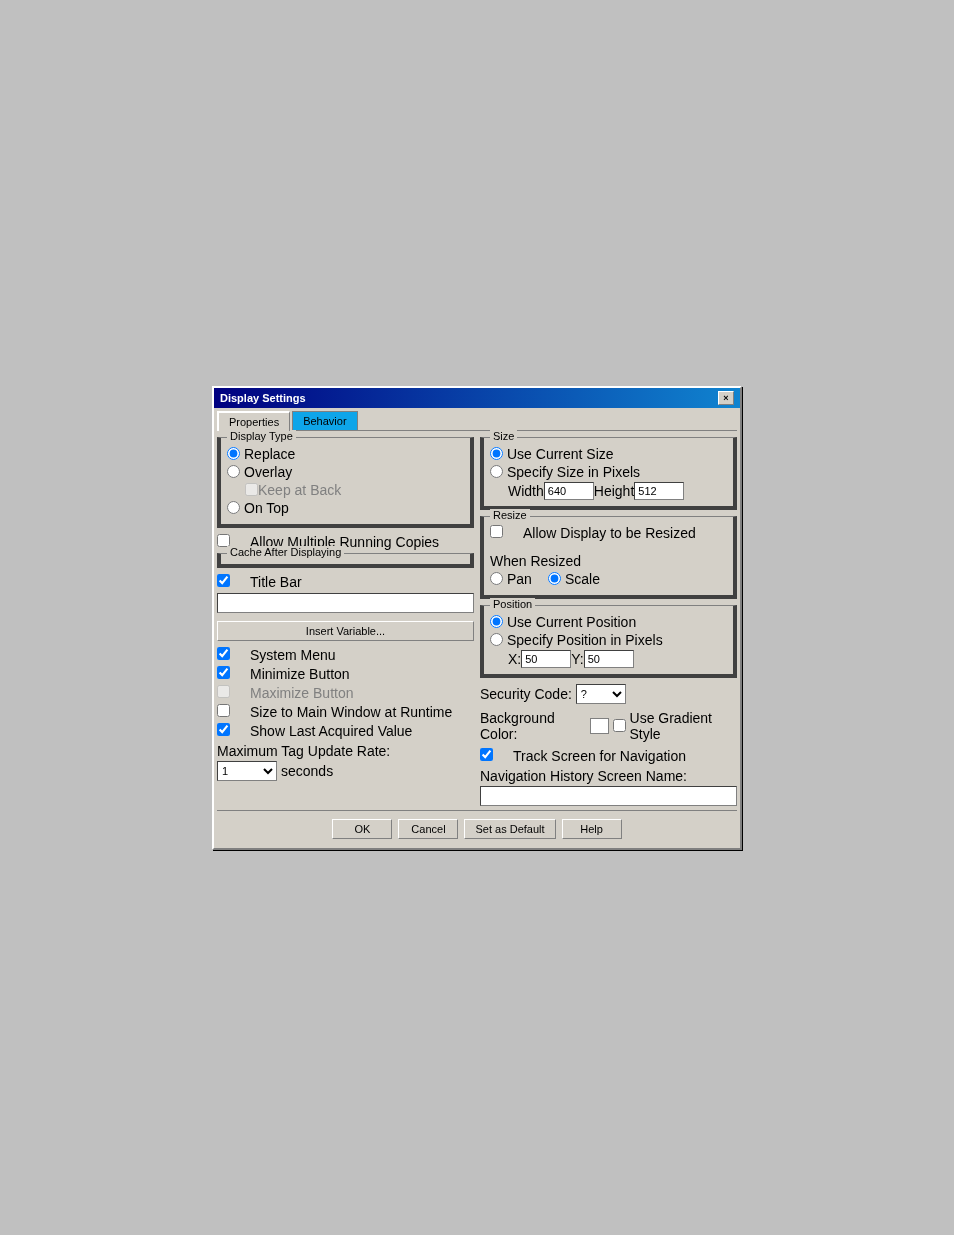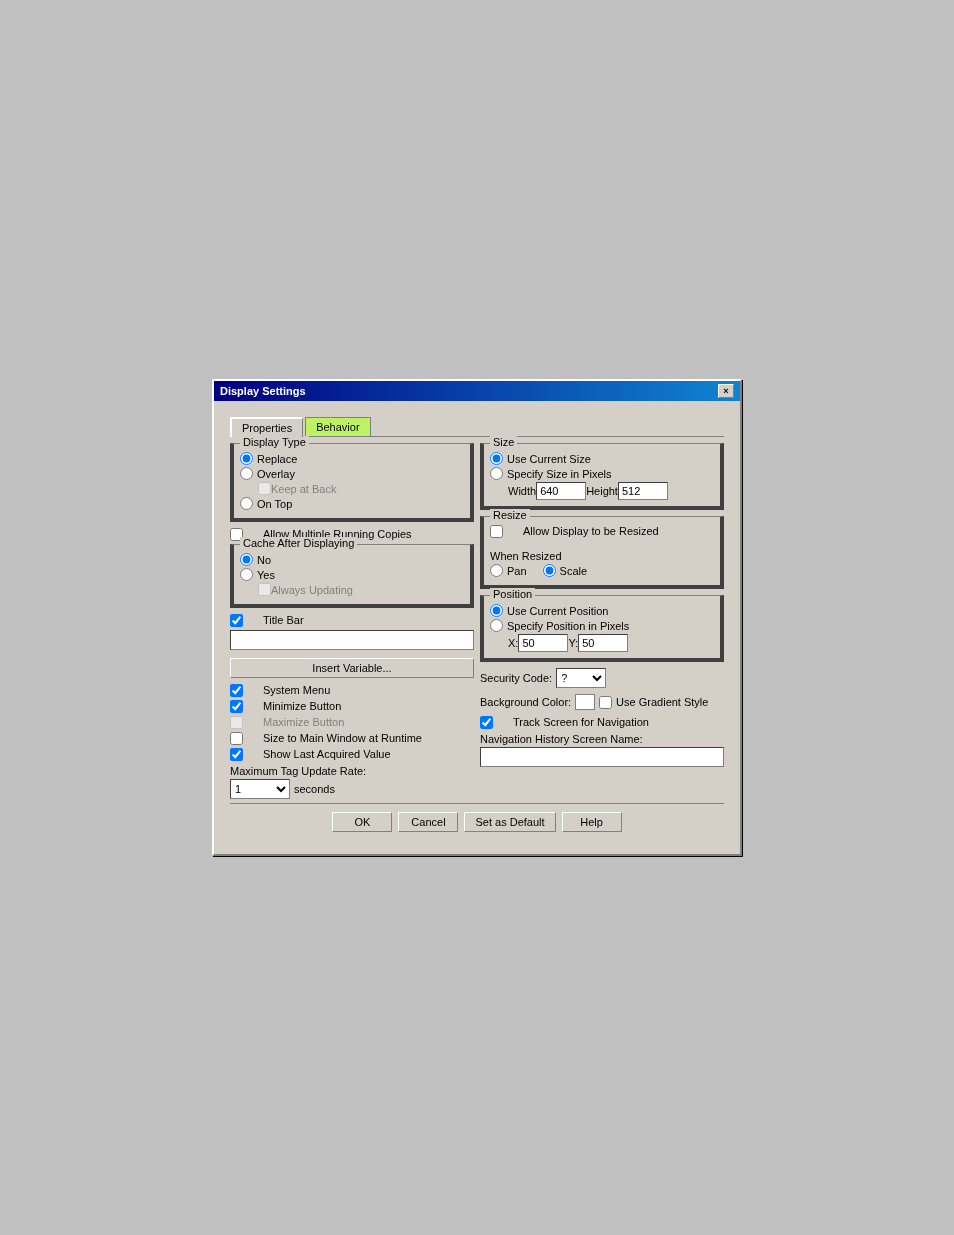--- a/index.html
+++ b/index.html
@@ -43,30 +43,30 @@
       border-right-color: #808080;
       border-bottom-color: #808080;
       display: flex;
       align-items: center;
       justify-content: center;
       font-size: 9px;
       cursor: pointer;
       color: #000;
     }
     .dialog-content {
-      padding: 16px;
+      padding: 3px;
     }
     .tabs {
       display: flex;
       border-bottom: 1px solid #808080;
       margin-bottom: 6px;
     }
     .tab {
       padding: 3px 10px;
-      background: #bef264;
+      background: #0ea5e9;
       border: 1px solid #808080;
       border-bottom: none;
       margin-right: 2px;
       cursor: pointer;
       font-size: 11px;
       position: relative;
     }
     .tab.active {
       background: #d4d0c8;
       border-top: 2px solid #ffffff;
@@ -205,21 +205,21 @@
       font-size: 11px;
       margin-top: 2px;
     }
     .max-tag-row {
       display: flex;
       align-items: center;
       gap: 4px;
       margin-top: 2px;
     }
     label {
-      font-size: 11px;
+      font-size: 14px;
       color: #000;
     }
     .disabled-label {
       color: #808080;
     }
   </style>
 </head>
 <body>
 
 <div class="dialog">
@@ -271,34 +271,20 @@
 
         
         <div class="checkbox-row">
           <input type="checkbox" style="">
           <label>Allow Multiple Running Copies</label>
         </div>
 
         
         <div class="group-box">
           <span class="group-box-legend">Cache After Displaying</span>
-          <div class="group-box-inner">
-            <div class="radio-row">
-              <input type="radio" name="cache" checked="" style="">
-              <label>No</label>
-            </div>
-            <div class="radio-row">
-              <input type="radio" name="cache" style="">
-              <label>Yes</label>
-            </div>
-            <div class="radio-row indented">
-              <input type="checkbox" disabled="" style="">
-              <label class="disabled-label">Always Updating</label>
-            </div>
-          </div>
         </div>
 
         
         <div class="checkbox-row">
           <input type="checkbox" checked="" style="">
           <label>Title Bar</label>
         </div>
         <div style="margin-bottom:4px;">
           <input type="text" class="text-input" style="">
         </div>

